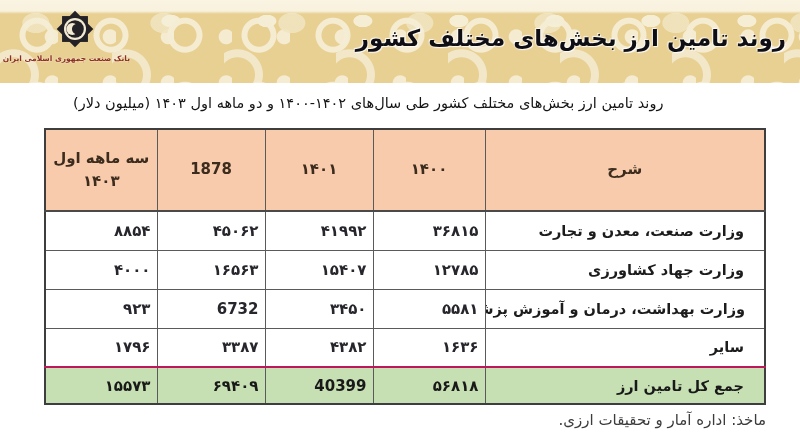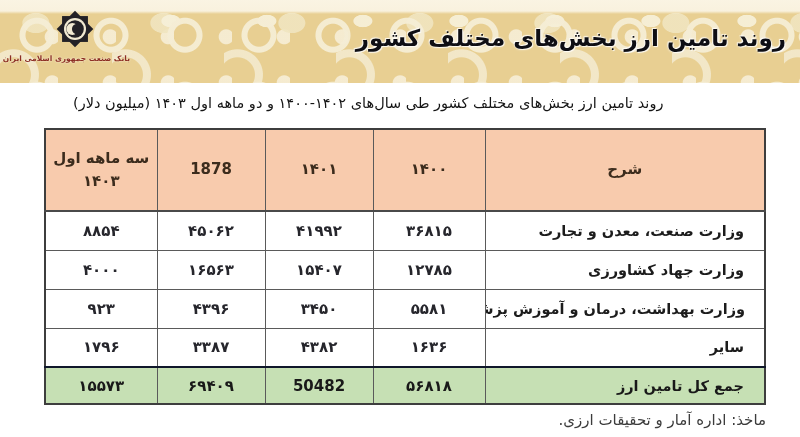--- a/index.html
+++ b/index.html
@@ -46,24 +46,24 @@
   table.data th,table.data td{
     border:1px solid #5a5a5a;vertical-align:middle;padding:0 6px;overflow:hidden;
   }
   table.data{border:2px solid #3e3e3e;}
   table.data thead tr{height:82px;}
   table.data thead th{
     background:#f8cbad;color:#3c2c1d;text-align:center;
     font-size:15px;line-height:1.55;border-bottom:2px solid #4a4a4a;
   }
   table.data tbody tr{height:39px;background:#ffffff;}
-  table.data td.num{text-align:center;}
+  table.data td.num{text-align:right;}
   table.data td.desc{text-align:right;padding-right:20px;font-size:14.5px;white-space:nowrap;color:#1c1c1c;}
   table.data tr.total{height:37px;background:#c6e0b4;}
-  table.data tr.total td{color:#191919;border-top:2px solid #0f172a;}
+  table.data tr.total td{color:#191919;border-top:2px solid #be185d;}
   
   .footer-source{
     position:absolute;top:411px;right:34px;
     font-size:15px;color:#3c3c3c;white-space:nowrap;
   }
 </style>
 </head>
 <body>
 
 <div class="banner">
@@ -114,33 +114,33 @@
         <td class="desc">وزارت جهاد کشاورزی</td>
         <td class="num">۱۲۷۸۵</td>
         <td class="num">۱۵۴۰۷</td>
         <td class="num">۱۶۵۶۳</td>
         <td class="num">۴۰۰۰</td>
       </tr>
       <tr>
         <td class="desc">وزارت بهداشت، درمان و آموزش پزشکی</td>
         <td class="num">۵۵۸۱</td>
         <td class="num">۳۴۵۰</td>
-        <td class="num">۴۳۹۶</td>
+        <td class="num">6732</td>
         <td class="num">۹۲۳</td>
       </tr>
       <tr>
         <td class="desc">سایر</td>
         <td class="num">۱۶۳۶</td>
         <td class="num">۴۳۸۲</td>
         <td class="num">۳۳۸۷</td>
         <td class="num">۱۷۹۶</td>
       </tr>
       <tr class="total">
         <td class="desc">جمع کل تامین ارز</td>
         <td class="num">۵۶۸۱۸</td>
-        <td class="num">50482</td>
+        <td class="num">40399</td>
         <td class="num">۶۹۴۰۹</td>
         <td class="num">۱۵۵۷۳</td>
       </tr>
     </tbody>
 </table>
 
 <div class="footer-source">ماخذ: اداره آمار و تحقیقات ارزی.</div>
 
 </body></html>

